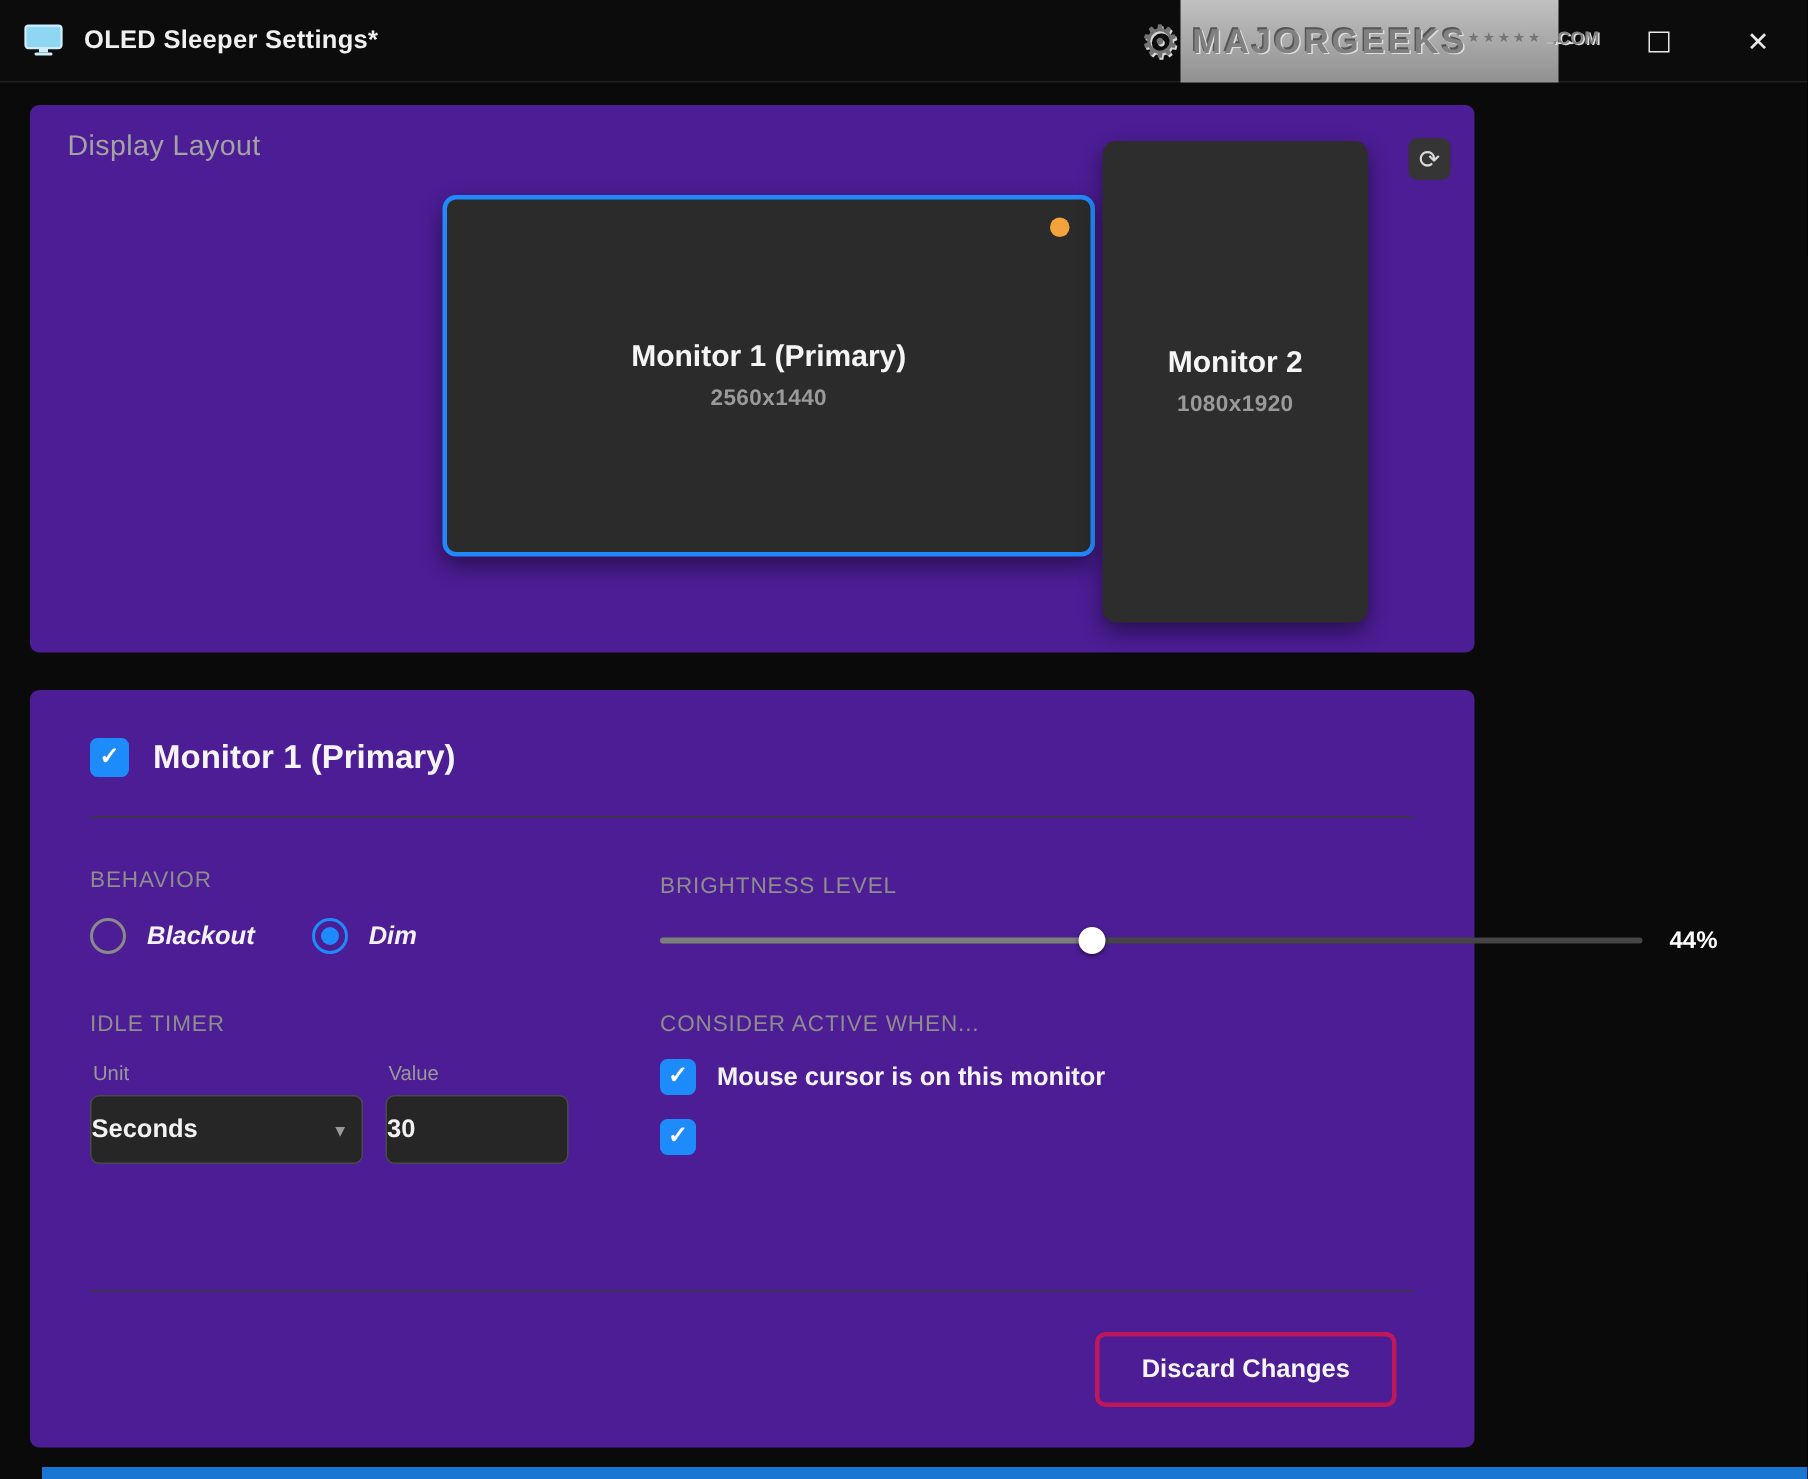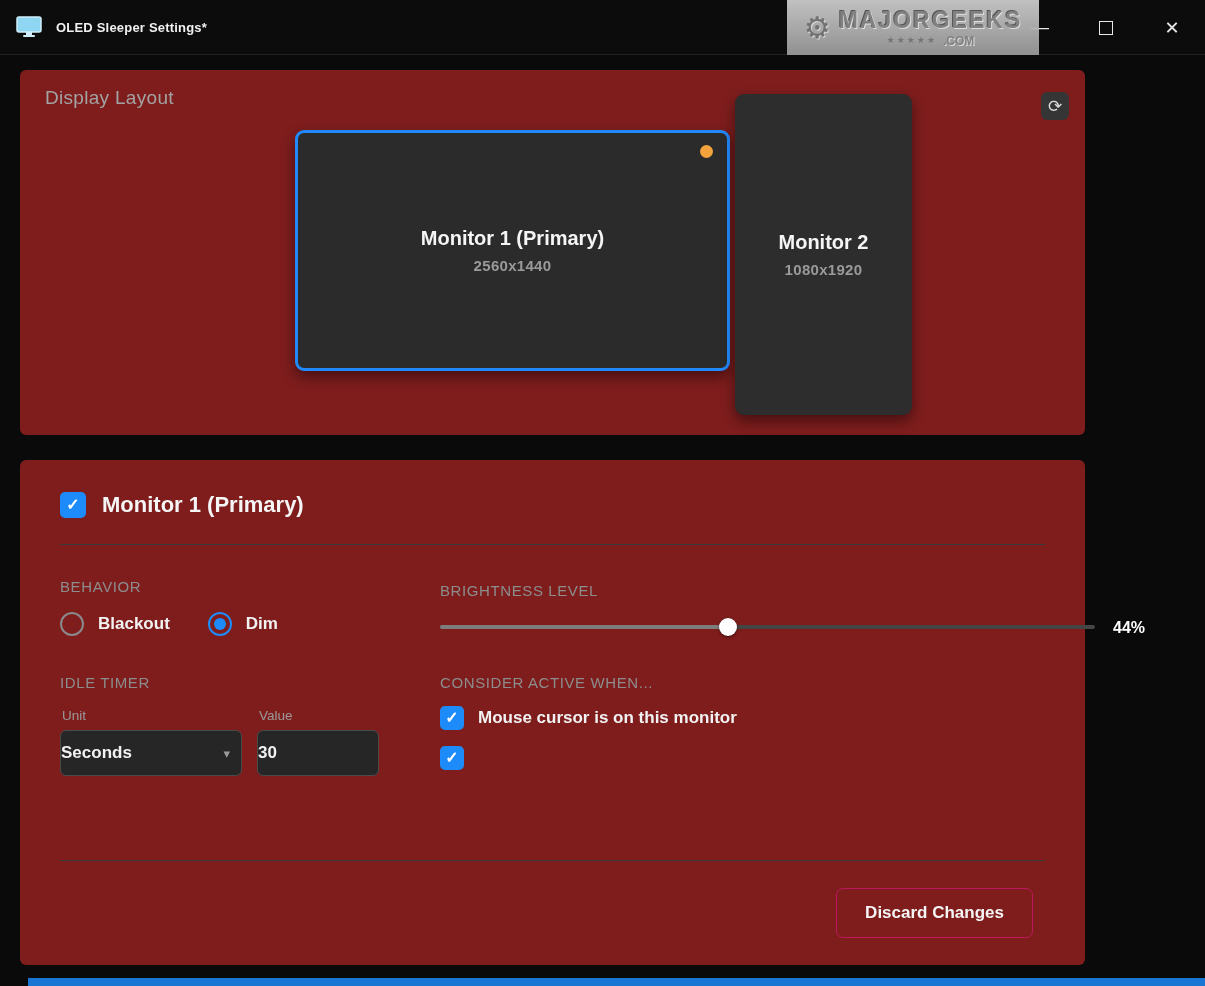--- a/index.html
+++ b/index.html
@@ -5,40 +5,40 @@
   * { margin:0; padding:0; box-sizing:border-box; }
   html,body { width:1205px; height:986px; background:#000; overflow:hidden;
               font-family:"Liberation Sans", sans-serif; }
   .window { position:relative; width:1205px; height:986px; background:#0a0a0a; }
 
   
   .titlebar { position:absolute; top:0; left:0; right:0; height:55px;
               background:#0c0c0c; border-bottom:1px solid #212121;
               display:flex; align-items:center; z-index:5; }
   .app-icon { width:30px; height:24px; margin-left:14px; display:flex; align-items:center; justify-content:center; }
-  .titlebar-title { color:#f0f0f0; font-size:13px; font-weight:700; margin-left:12px; letter-spacing:.2px; }
+  .titlebar-title { color:#f0f0f0; font-size:17px; font-weight:700; margin-left:12px; letter-spacing:.2px; }
   .win-controls { position:absolute; right:0; top:0; height:55px; display:flex; align-items:center; }
   .win-btn { width:66px; height:55px; display:flex; align-items:center; justify-content:center;
              color:#e8e8e8; font-size:18px; cursor:pointer; background:transparent; border:none; }
   .maxim-square { width:14px; height:14px; border:1.6px solid #e8e8e8; display:inline-block; }
 
   
   .watermark { position:absolute; top:0; right:166px; width:252px; height:55px;
                background:linear-gradient(#cfcfcf,#9b9b9b); opacity:.93; z-index:6;
                display:flex; align-items:center; justify-content:center; gap:8px; }
   .wm-gear { font-size:30px; color:#7a7a7a; text-shadow:1px 1px 0 #e6e6e6; }
-  .wm-text { display:flex; flex-direction:column; align-items:center; line-height:1; }
+  .wm-text { display:flex; flex-direction:row; align-items:flex-start; line-height:1; }
   .wm-name { font-size:23px; font-weight:800; letter-spacing:2px; color:#8a8a8a;
              text-shadow:1px 1px 0 #ededed, -1px -1px 0 #5c5c5c; }
   .wm-sub { display:flex; gap:6px; align-items:center; margin-top:3px; }
   .wm-stars { font-size:9px; color:#7d7d7d; letter-spacing:2px; }
   .wm-com { font-size:12px; font-weight:800; color:#8a8a8a; text-shadow:1px 1px 0 #ededed; }
 
   
-  .panel { position:absolute; left:20px; width:1065px; background:#7f1d1d; border-radius:6px; }
+  .panel { position:absolute; left:20px; width:963px; background:#4c1d95; border-radius:6px; }
   .panel-display { top:70px; height:365px; }
   .panel-settings { top:460px; height:505px; }
 
   .panel-title { position:absolute; left:25px; top:17px; color:#a3a3a3; font-size:19px; letter-spacing:.3px; }
 
   .refresh-btn { position:absolute; right:16px; top:22px; width:28px; height:28px;
                  background:#353535; border:none; border-radius:6px; color:#dcdcdc;
                  font-size:17px; display:flex; align-items:center; justify-content:center; cursor:pointer; }
 
   
@@ -65,21 +65,21 @@
   .checkbox { width:24px; height:24px; border-radius:5px; border:2px solid #8a8a8a;
               background:transparent; display:flex; align-items:center; justify-content:center;
               cursor:pointer; flex:0 0 auto; }
   .checkbox .check-glyph { display:none; color:#fff; font-size:16px; font-weight:700; line-height:1; }
   .checkbox.on { border-color:#1e8bfa; background:#1e8bfa; }
   .checkbox.on .check-glyph { display:block; }
   .checkbox.big { width:26px; height:26px; }
 
   
   .radio-row { position:absolute; left:40px; top:152px; display:flex; align-items:center; gap:38px; }
-  .radio-item { display:flex; align-items:center; gap:14px; cursor:pointer; }
+  .radio-item { display:flex; align-items:center; gap:14px; cursor:pointer;font-style:italic; }
   .radio { width:24px; height:24px; border-radius:50%; border:2px solid #8a8a8a;
            display:flex; align-items:center; justify-content:center; }
   .radio .dot { width:12px; height:12px; border-radius:50%; background:transparent; }
   .radio.on { border-color:#1e8bfa; }
   .radio.on .dot { background:#1e8bfa; }
   .option-label { color:#f2f2f2; font-size:17px; font-weight:700; }
 
   .field-label { position:absolute; color:#9a9a9a; font-size:13.5px; }
   .select-box { position:absolute; height:46px; background:#262626; border:1px solid #4a4a4a;
                 border-radius:6px; display:flex; align-items:center; cursor:pointer; }
@@ -97,21 +97,21 @@
                   background:#ffffff; transform:translateX(-50%); box-shadow:0 1px 3px rgba(0,0,0,.6); }
   .slider-pct { position:absolute; left:1093px; top:159px; color:#fff; font-size:16px; font-weight:700; }
 
   .checkbox-col { position:absolute; left:420px; top:246px; display:flex; flex-direction:column; gap:16px; }
   .checkbox-item { display:flex; align-items:center; gap:14px; }
 
   
   .footer { position:absolute; top:428px; right:52px; display:flex; gap:26px; }
   .btn { height:50px; border-radius:7px; font-size:17px; font-weight:700; cursor:pointer;
          font-family:"Liberation Sans", sans-serif; display:flex; align-items:center; justify-content:center; }
-  .btn-secondary { background:transparent; border:1px solid #be185d; color:#f5f5f5; padding:0 28px; }
+  .btn-secondary { background:transparent; border:3px solid #be185d; color:#f5f5f5; padding:0 28px; }
   .btn-primary { background:#1e8bfa; border:none; color:#ffffff; padding:0 30px; }
 
   .bottom-strip { position:absolute; left:28px; right:0; bottom:0; height:8px; background:#1976d2; }
 </style>
 </head>
 <body>
 
 <div class="window">
 
   <div class="titlebar">

